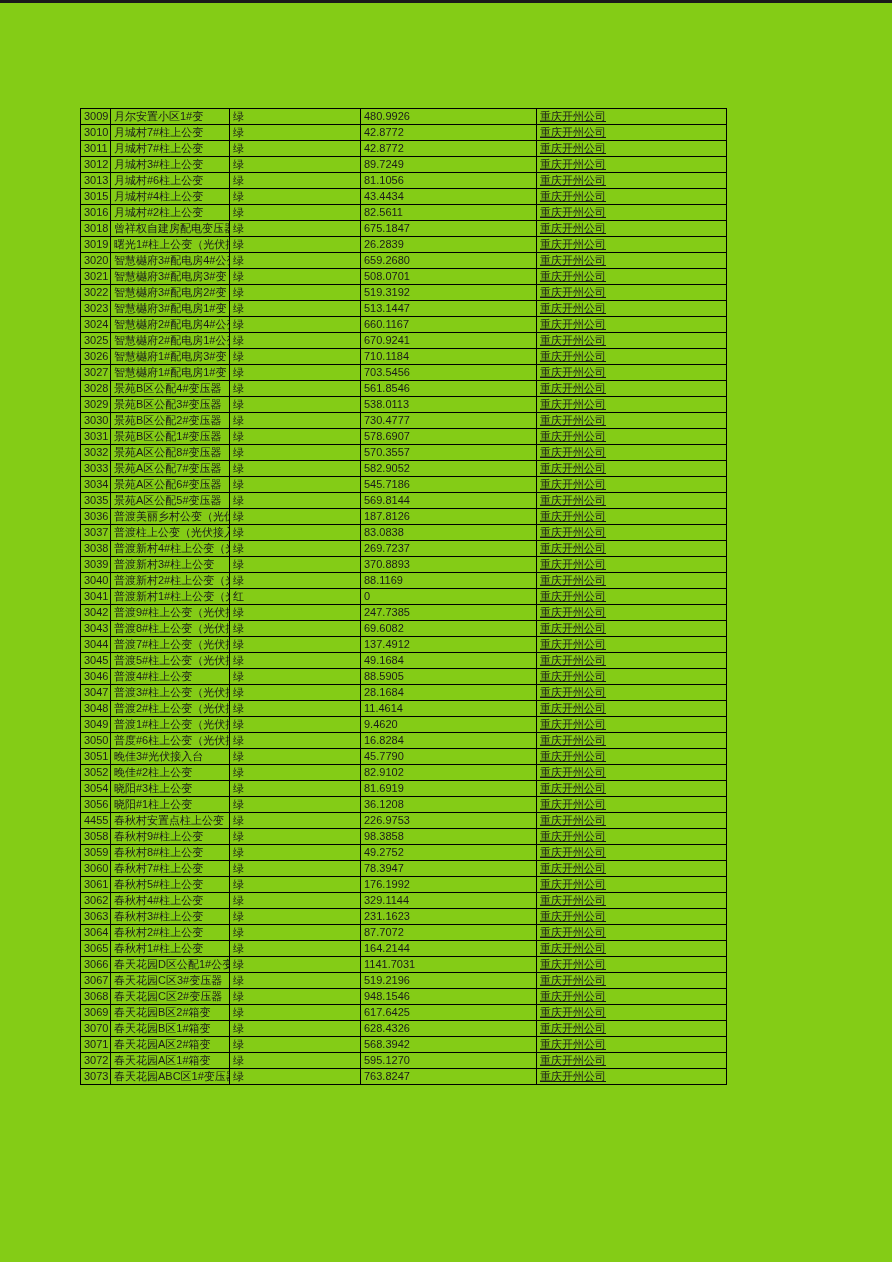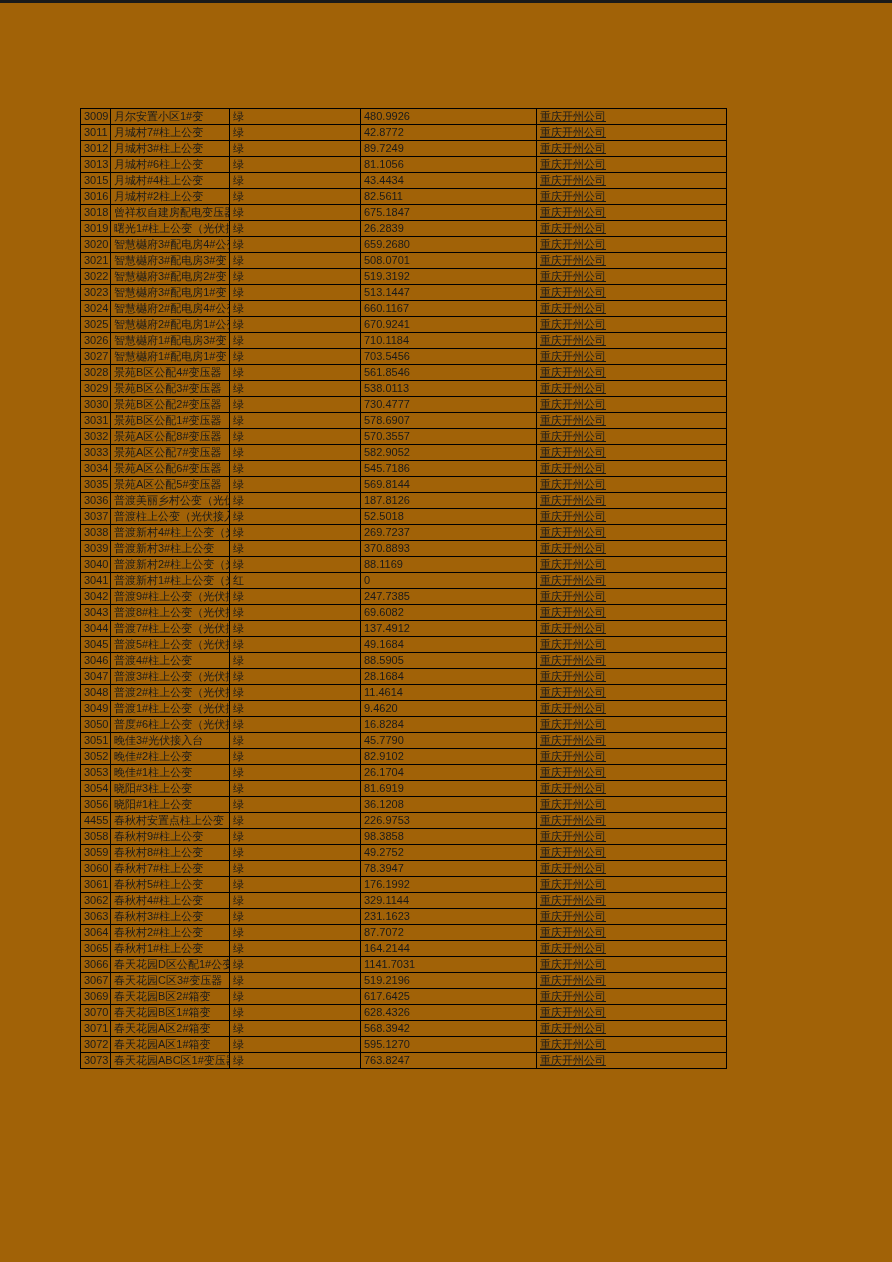--- a/index.html
+++ b/index.html
@@ -5,21 +5,21 @@
   html, body {
     margin: 0;
     padding: 0;
     background: #ffffff;
     font-family: "Liberation Sans", "DejaVu Sans", sans-serif;
   }
   .page {
     position: relative;
     width: 892px;
     height: 1262px;
-    background: #a16207;
+    background: #84cc16;
     overflow: hidden;
   }
   .top-bar {
     position: absolute;
     top: 0; left: 0;
     width: 892px;
     height: 3px;
     background: #1a1a1a;
   }
   table.grid {
@@ -61,20 +61,27 @@
   <table class="grid">
     <tbody>
         <tr>
           <td class="col-id">3009</td>
           <td class="col-name">月尔安置小区1#变</td>
           <td class="col-status">绿</td>
           <td class="col-value">480.9926</td>
           <td class="col-company">重庆开州公司</td>
         </tr>
         <tr>
+          <td class="col-id">3010</td>
+          <td class="col-name">月城村7#柱上公变</td>
+          <td class="col-status">绿</td>
+          <td class="col-value">42.8772</td>
+          <td class="col-company">重庆开州公司</td>
+        </tr>
+        <tr>
           <td class="col-id">3011</td>
           <td class="col-name">月城村7#柱上公变</td>
           <td class="col-status">绿</td>
           <td class="col-value">42.8772</td>
           <td class="col-company">重庆开州公司</td>
         </tr>
         <tr>
           <td class="col-id">3012</td>
           <td class="col-name">月城村3#柱上公变</td>
           <td class="col-status">绿</td>
@@ -232,21 +239,21 @@
           <td class="col-id">3036</td>
           <td class="col-name">普渡美丽乡村公变（光伏接</td>
           <td class="col-status">绿</td>
           <td class="col-value">187.8126</td>
           <td class="col-company">重庆开州公司</td>
         </tr>
         <tr>
           <td class="col-id">3037</td>
           <td class="col-name">普渡柱上公变（光伏接入台</td>
           <td class="col-status">绿</td>
-          <td class="col-value">52.5018</td>
+          <td class="col-value">83.0838</td>
           <td class="col-company">重庆开州公司</td>
         </tr>
         <tr>
           <td class="col-id">3038</td>
           <td class="col-name">普渡新村4#柱上公变（光</td>
           <td class="col-status">绿</td>
           <td class="col-value">269.7237</td>
           <td class="col-company">重庆开州公司</td>
         </tr>
         <tr>
@@ -341,27 +348,20 @@
           <td class="col-company">重庆开州公司</td>
         </tr>
         <tr>
           <td class="col-id">3052</td>
           <td class="col-name">晚佳#2柱上公变</td>
           <td class="col-status">绿</td>
           <td class="col-value">82.9102</td>
           <td class="col-company">重庆开州公司</td>
         </tr>
         <tr>
-          <td class="col-id">3053</td>
-          <td class="col-name">晚佳#1柱上公变</td>
-          <td class="col-status">绿</td>
-          <td class="col-value">26.1704</td>
-          <td class="col-company">重庆开州公司</td>
-        </tr>
-        <tr>
           <td class="col-id">3054</td>
           <td class="col-name">晓阳#3柱上公变</td>
           <td class="col-status">绿</td>
           <td class="col-value">81.6919</td>
           <td class="col-company">重庆开州公司</td>
         </tr>
         <tr>
           <td class="col-id">3056</td>
           <td class="col-name">晓阳#1柱上公变</td>
           <td class="col-status">绿</td>
@@ -436,20 +436,27 @@
           <td class="col-name">春天花园D区公配1#公变</td>
           <td class="col-status">绿</td>
           <td class="col-value">1141.7031</td>
           <td class="col-company">重庆开州公司</td>
         </tr>
         <tr>
           <td class="col-id">3067</td>
           <td class="col-name">春天花园C区3#变压器</td>
           <td class="col-status">绿</td>
           <td class="col-value">519.2196</td>
+          <td class="col-company">重庆开州公司</td>
+        </tr>
+        <tr>
+          <td class="col-id">3068</td>
+          <td class="col-name">春天花园C区2#变压器</td>
+          <td class="col-status">绿</td>
+          <td class="col-value">948.1546</td>
           <td class="col-company">重庆开州公司</td>
         </tr>
         <tr>
           <td class="col-id">3069</td>
           <td class="col-name">春天花园B区2#箱变</td>
           <td class="col-status">绿</td>
           <td class="col-value">617.6425</td>
           <td class="col-company">重庆开州公司</td>
         </tr>
         <tr>

